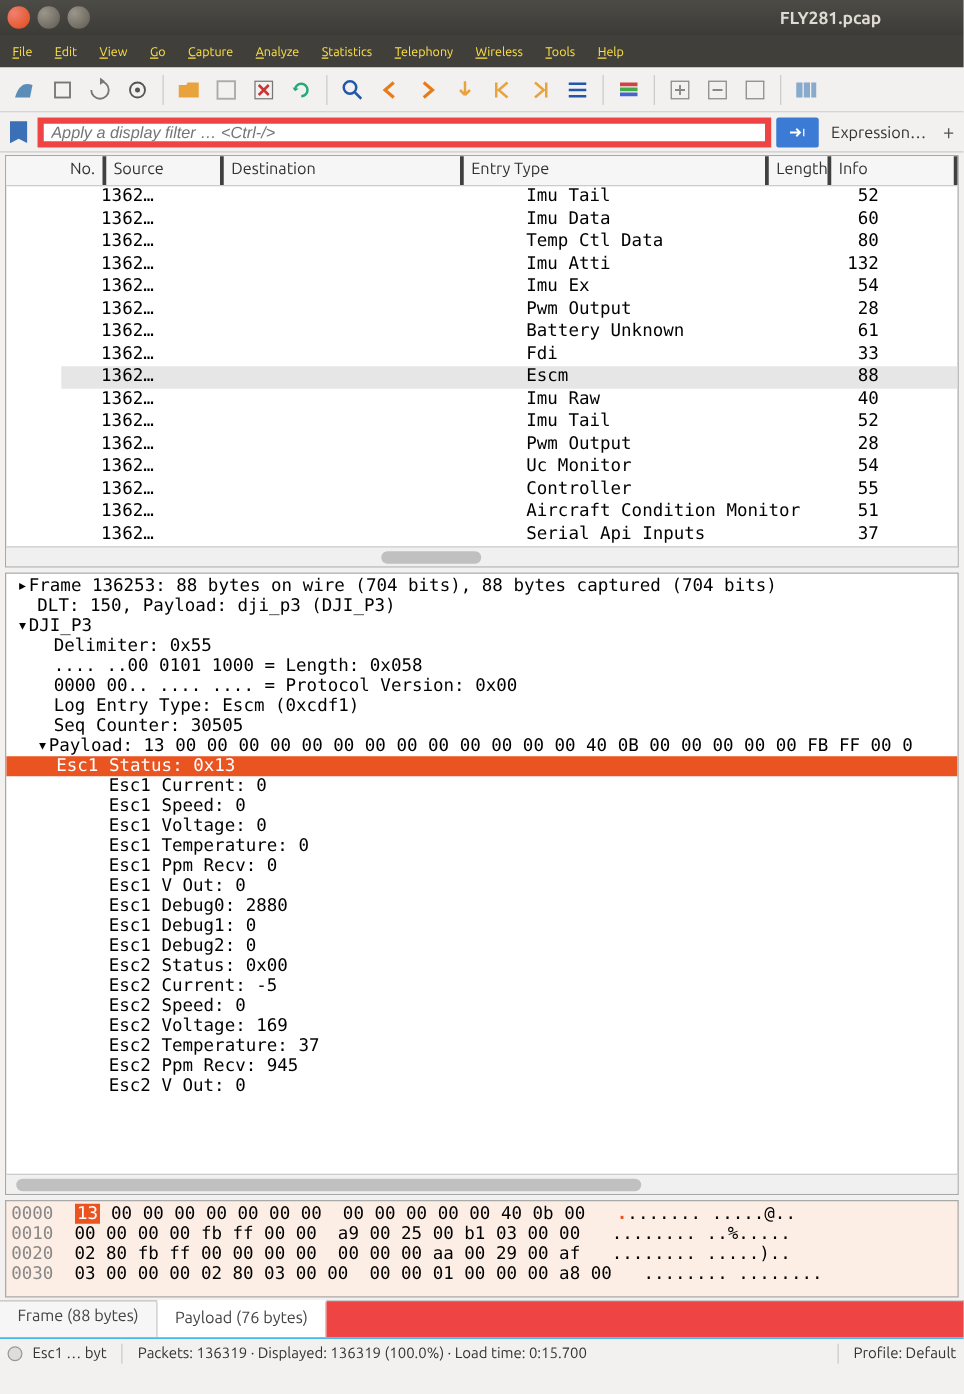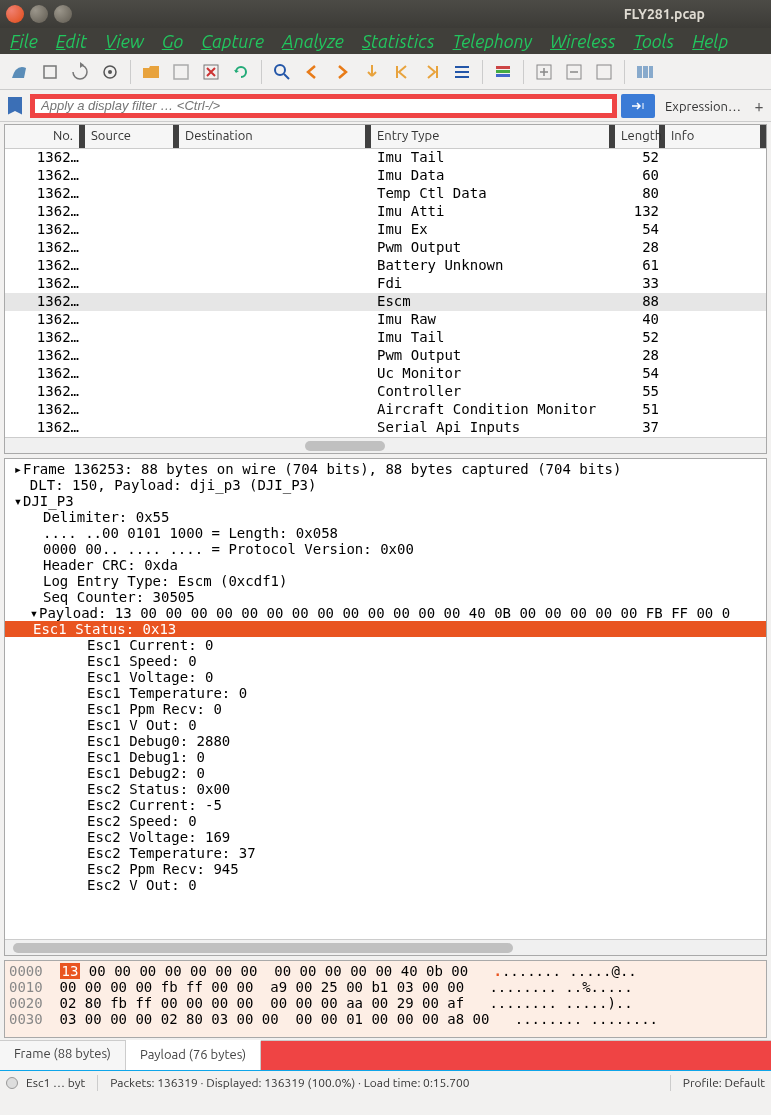--- a/index.html
+++ b/index.html
@@ -4,56 +4,56 @@
 <style>
 * { margin: 0; padding: 0; box-sizing: border-box; }
 body { font-family: "Ubuntu", "DejaVu Sans", sans-serif; font-size: 13px; background: #f2f1f0; width: 771px; height: 1115px; overflow: hidden; display: flex; flex-direction: column; }
 .titlebar { height: 28px; background: linear-gradient(#4c4b46, #3c3b37); display: flex; align-items: center; padding: 0 6px; }
 .win-btn { width: 18px; height: 18px; border-radius: 9px; margin-right: 6px; display: inline-block; }
 .win-close { background: radial-gradient(circle at 30% 30%, #f08070, #df4a16); }
 .win-min { background: radial-gradient(circle at 30% 30%, #9b968b, #5f5a50); }
 .win-max { background: radial-gradient(circle at 30% 30%, #9b968b, #5f5a50); }
 .title { color: #dfdbd2; font-weight: bold; flex: 1; text-align: right; margin-right: 60px; font-size: 14px; }
 .menubar { height: 26px; background: #403f3a; display: flex; align-items: center; padding: 0 10px; gap: 18px; }
-.menubar span { color: #22c55e; font-size: 18px; font-style: italic; }
+.menubar span { color: #fde047; font-size: 10px; }
 .menubar .ul { text-decoration: underline; }
 .toolbar { height: 36px; background: #f2f1f0; border-bottom: 1px solid #ccc; display: flex; align-items: center; padding: 0 6px; gap: 2px; }
 .tbtn { width: 28px; height: 28px; display: flex; align-items: center; justify-content: center; color: #555; }
 .tbtn svg { width: 20px; height: 20px; }
 .tsep { width: 1px; height: 24px; background: #ccc; margin: 0 4px; }
 .filterbar { height: 32px; background: #f2f1f0; border-bottom: 1px solid #ccc; display: flex; align-items: center; padding: 0 4px; gap: 4px; }
 .bookmark-icon { width: 14px; height: 18px; background: #3b6fb6; clip-path: polygon(0 0, 100% 0, 100% 100%, 50% 80%, 0 100%); margin: 0 4px; }
 .filter-input { flex: 1; height: 24px; border: 5px solid #ef4444; background: #fff; padding: 0 6px; color: #888; font-style: italic; font-size: 13px; }
 .combo-btn { width: 34px; height: 24px; background: #3b7bd6; display: flex; align-items: center; justify-content: center; color: #fff; border-radius: 2px; }
 .expr { color: #333; font-size: 13px; padding: 0 6px; }
 .plus { width: 16px; text-align: center; font-size: 16px; color: #555; }
 
 .packet-list { flex: 0 0 auto; background: #fff; border: 1px solid #a9a9a9; margin: 2px 4px; display: flex; flex-direction: column; height: 330px; }
 .pl-header { height: 24px; display: flex; border-bottom: 1px solid #ccc; background: #f6f6f6; }
-.pl-header div { border-right: 6px solid #404040; padding: 3px 6px; font-size: 13px; color: #333; }
+.pl-header div { border-right: 3px solid #404040; padding: 3px 6px; font-size: 13px; color: #333; }
 .pl-body { flex: 1; overflow-y: auto; overflow-x: hidden; font-family: "DejaVu Sans Mono", monospace; font-size: 14px; position: relative; }
-.pl-row { display: flex; height: 18px; }
+.pl-row { display: flex; height: 18px; margin-left: 44px; }
 .pl-row.sel { background: #e6e6e6; }
 .pl-row div { padding: 0 6px; white-space: nowrap; overflow: hidden; }
 .col-no { width: 80px; text-align: right; }
 .col-src { width: 94px; }
 .col-dst { width: 192px; }
 .col-et { width: 244px; }
 .col-len { width: 50px; text-align: right; }
 .col-len-h { width: 50px; }
 .col-info { flex: 1; }
 .hscroll { height: 16px; background: #f0f0f0; border-top: 1px solid #ccc; display:flex; align-items:center; }
 .hscroll .thumb { height:10px; background:#c0c0c0; border-radius:5px; margin-left:300px; width:80px; }
 
 .details { background: #fff; border: 1px solid #a9a9a9; margin: 2px 4px; font-family: "DejaVu Sans Mono", monospace; font-size: 14px; height: 498px; overflow:hidden; position:relative; display:flex; flex-direction:column;}
 .details-body { flex:1; overflow-y:auto; overflow-x:hidden; padding: 2px 0; }
 .drow { padding: 0 8px; white-space: pre; }
 .drow.l1 { padding-left: 38px; }
 .drow.l2 { padding-left: 82px; }
-.drow.sel { background: #e95420; color: #fff; padding-right:0; padding-left:28px;}
+.drow.sel { background: #e95420; color: #fff; padding-right:0; padding-left:40px;}
 .tri { display:inline-block; width:10px; text-align:center; }
 
 .hexpane { background: #fdeee5; border: 1px solid #a9a9a9; margin: 2px 4px; font-family: "DejaVu Sans Mono", monospace; font-size: 14px; height: 78px; overflow:hidden; padding: 2px 4px; }
 .hexrow { white-space: pre; }
 .hex-off { color: #888; }
 .hex-hl { background: #e95420; color: #fff; padding:0 2px; }
 .ascii-hl { color: #e95420; font-weight:bold; }
 
 .tabs { height: 30px; display: flex; border-top: 1px solid #ccc; background: #ef4444; }
 .tab { padding: 5px 14px; border-right: 1px solid #ccc; font-size: 13px; color: #444; background:#f6f6f6;}
@@ -367,21 +367,20 @@
 </div>
 
 <div class="details">
   <div class="details-body" id="details-body">
     <div class="drow"><span class="tri">▸</span><span>Frame 136253: 88 bytes on wire (704 bits), 88 bytes captured (704 bits)</span></div>
     <div class="drow">  <span>DLT: 150, Payload: dji_p3 (DJI_P3)</span></div>
     <div class="drow"><span class="tri">▾</span><span>DJI_P3</span></div>
     <div class="drow l1">Delimiter: 0x55</div>
     <div class="drow l1">.... ..00 0101 1000 = Length: 0x058</div>
     <div class="drow l1">0000 00.. .... .... = Protocol Version: 0x00</div>
-    <div class="drow l1">Header CRC: 0xda</div>
     <div class="drow l1">Log Entry Type: Escm (0xcdf1)</div>
     <div class="drow l1">Seq Counter: 30505</div>
     <div class="drow" style="padding-left:24px;"><span class="tri">▾</span><span>Payload: 13 00 00 00 00 00 00 00 00 00 00 00 00 00 40 0B 00 00 00 00 00 FB FF 00 0</span></div>
     <div id="detail-fields">
         <div class="drow l2 sel">Esc1 Status: 0x13</div>
         <div class="drow l2">Esc1 Current: 0</div>
         <div class="drow l2">Esc1 Speed: 0</div>
         <div class="drow l2">Esc1 Voltage: 0</div>
         <div class="drow l2">Esc1 Temperature: 0</div>
         <div class="drow l2">Esc1 Ppm Recv: 0</div>

